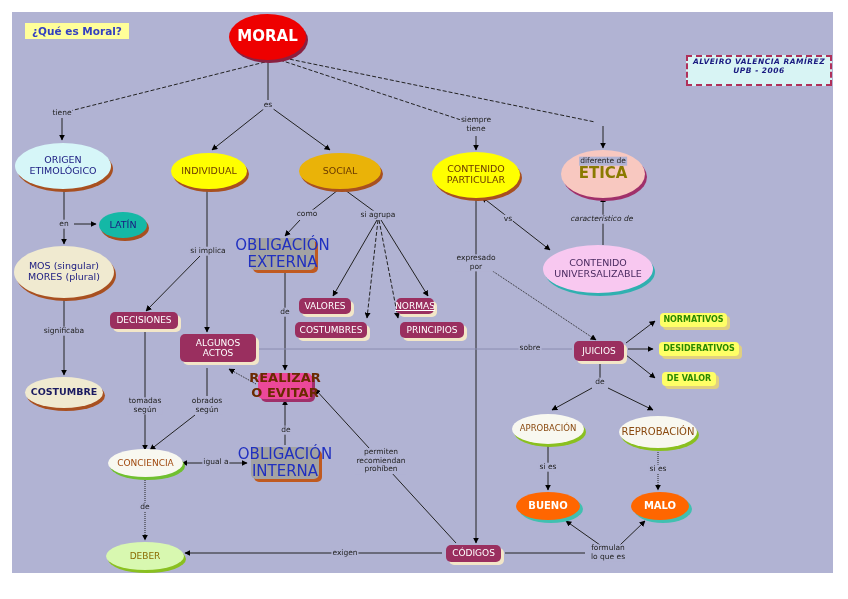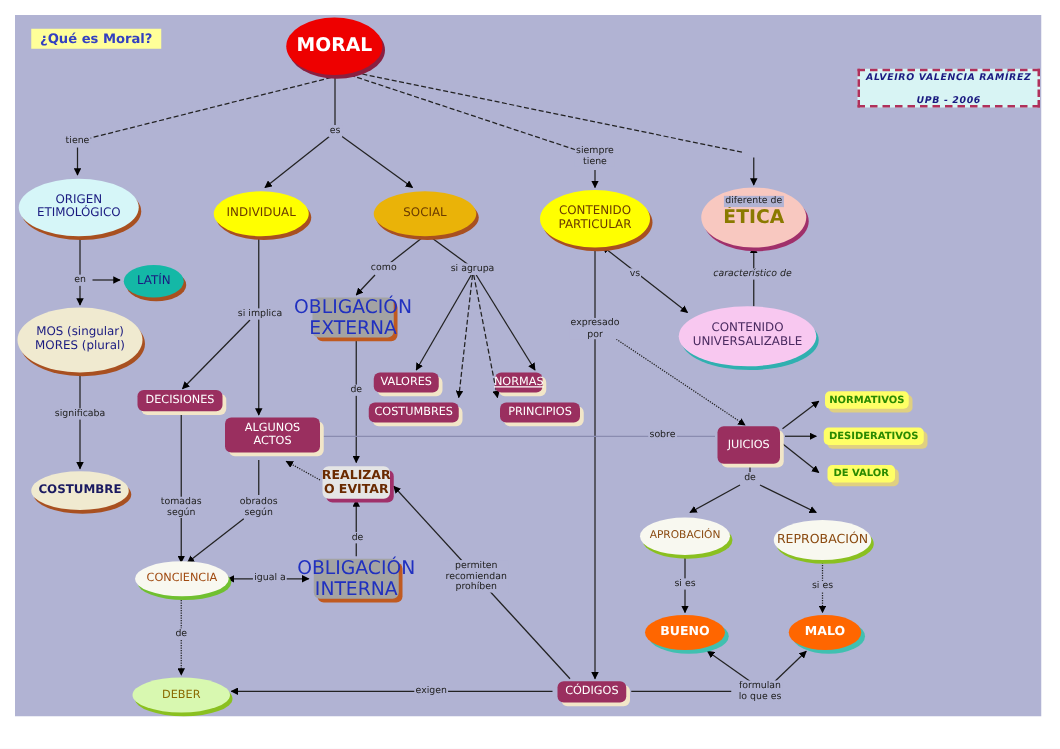--- a/index.html
+++ b/index.html
@@ -4,24 +4,24 @@
 <style>
   html,body{margin:0;padding:0;background:#ffffff;}
   body{width:848px;height:599px;position:relative;overflow:hidden;font-family:"DejaVu Sans",sans-serif;}
   #canvas{position:absolute;left:12px;top:12px;width:821px;height:561px;background:#b1b3d3;}
   svg#links{position:absolute;left:0;top:0;width:848px;height:599px;}
   .node{position:absolute;display:flex;align-items:center;justify-content:center;text-align:center;box-sizing:border-box;white-space:pre-line;line-height:1.15;}
   .ell{border-radius:50%;}
   .rect{border-radius:5px;}
   .lbl{position:absolute;font-size:7.5px;color:#222;text-align:center;white-space:pre-line;line-height:1.15;font-family:"DejaVu Sans",sans-serif;transform:translate(-50%,-50%);background:#b1b3d3;padding:0 1px;}
   .title-box{position:absolute;left:25px;top:23px;width:104px;height:16px;background:#ffff99;color:#3340c0;font-weight:bold;font-size:10.5px;display:flex;align-items:center;justify-content:center;}
-  .author{position:absolute;left:686px;top:55px;width:146px;height:31px;border:2px dashed #b0305a;background:#d8f4f4;color:#1a1a80;font-style:italic;font-weight:bold;font-size:7.5px;display:flex;flex-direction:column;align-items:center;justify-content:space-between;box-sizing:border-box;letter-spacing:0.5px;}
+  .author{position:absolute;left:686px;top:55px;width:146px;height:31px;border:2px dashed #b0305a;background:#d8f4f4;color:#1a1a80;font-style:italic;font-weight:bold;font-size:7.5px;display:flex;flex-direction:column;align-items:center;justify-content:flex-start;box-sizing:border-box;letter-spacing:0.5px;}
   .purple{background:#9a2f5f;color:#fff;font-size:9px;box-shadow:3px 3px 0 #f2e6c8;}
   .yellowbox{background:#ffff66;color:#2a8a00;font-weight:bold;font-size:8px;box-shadow:3px 3px 0 #e0d080;border-radius:4px;}
-  .tan{background:#e5e5e5;color:#6a2a00;font-size:10px;font-weight:bold;box-shadow:3px 3px 0 #a0306a;}
+  .tan{background:#ec4899;color:#6a2a00;font-size:13px;font-weight:bold;box-shadow:3px 3px 0 #a0306a;}
   .paleblue{background:#a3a3a3;color:#2030c0;font-size:15px;box-shadow:3px 3px 0 #c05a20;}
 </style>
 </head>
 <body>
 
 <div id="canvas"></div>
 
 <svg id="links" viewBox="0 0 848 599">
   <defs>
     <marker id="ah" viewBox="0 0 10 10" refX="9" refY="5" markerWidth="6" markerHeight="6" orient="auto-start-reverse">
@@ -121,21 +121,21 @@
 <div class="node rect purple" style="left:180px;top:334px;width:76px;height:28px;">ALGUNOS
 ACTOS</div>
 <div class="node rect tan" style="left:258px;top:373px;width:54px;height:26px;">REALIZAR
 O EVITAR</div>
 <div class="node ell" style="left:108px;top:449px;width:75px;height:28px;background:#f8f8f0;color:#a04a10;font-size:9px;box-shadow:2px 3px 0 #70c030;">CONCIENCIA</div>
 <div class="node rect paleblue" style="left:251px;top:447px;width:68px;height:32px;">OBLIGACIÓN
 INTERNA</div>
 <div class="node ell" style="left:106px;top:542px;width:78px;height:28px;background:#d8f8b0;color:#8a6a00;font-size:9px;box-shadow:2px 3px 0 #8ac020;">DEBER</div>
 <div class="node rect purple" style="left:446px;top:545px;width:55px;height:17px;">CÓDIGOS</div>
 
-<div class="node rect purple" style="left:574px;top:341px;width:50px;height:30px;">JUICIOS</div>
+<div class="node rect purple" style="left:574px;top:341px;width:50px;height:20px;">JUICIOS</div>
 <div class="node yellowbox" style="left:660px;top:313px;width:67px;height:14px;">NORMATIVOS</div>
 <div class="node yellowbox" style="left:659px;top:342px;width:80px;height:14px;">DESIDERATIVOS</div>
 <div class="node yellowbox" style="left:662px;top:372px;width:54px;height:14px;">DE VALOR</div>
 <div class="node ell" style="left:512px;top:414px;width:72px;height:30px;background:#f8f8f0;color:#8a4a10;font-size:8.5px;box-shadow:2px 3px 0 #8ac020;">APROBACIÓN</div>
 <div class="node ell" style="left:619px;top:416px;width:78px;height:32px;background:#f8f8f0;color:#8a4a10;font-size:10px;box-shadow:2px 3px 0 #8ac020;">REPROBACIÓN</div>
 <div class="node ell" style="left:516px;top:492px;width:64px;height:28px;background:#ff6600;color:#fff;font-weight:bold;font-size:10px;box-shadow:3px 3px 0 #40c0b0;">BUENO</div>
 <div class="node ell" style="left:631px;top:492px;width:58px;height:28px;background:#ff6600;color:#fff;font-weight:bold;font-size:10px;box-shadow:3px 3px 0 #40c0b0;">MALO</div>
 
 <div class="lbl" style="left:62px;top:113px;">tiene</div>
 <div class="lbl" style="left:268px;top:105px;">es</div>

